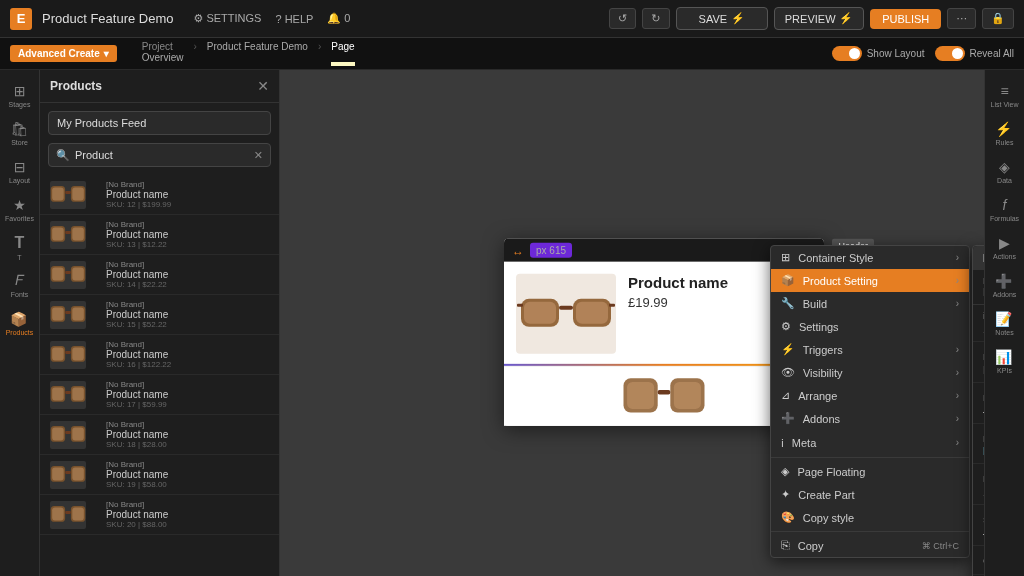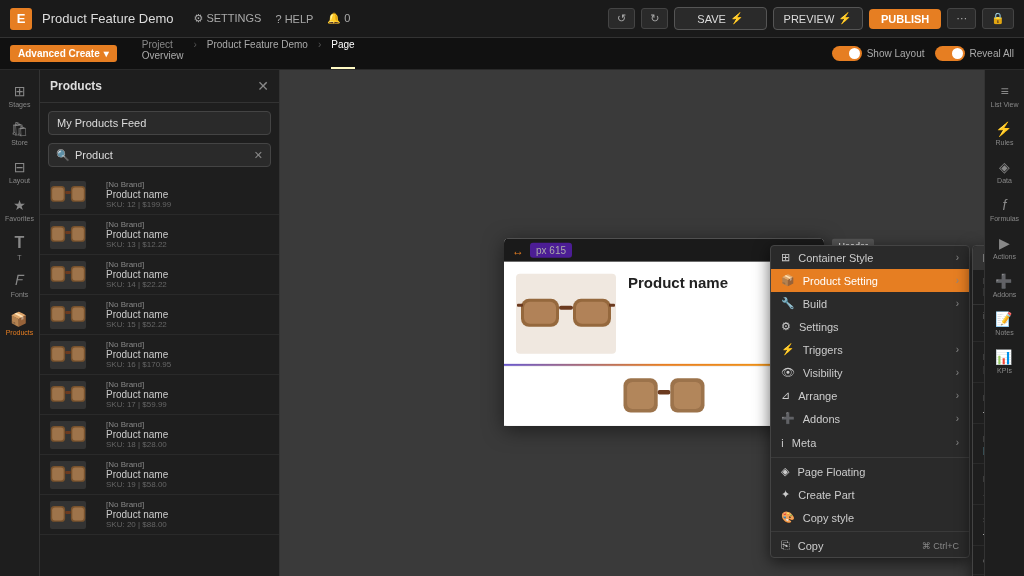--- a/index.html
+++ b/index.html
@@ -15,34 +15,34 @@
       display: flex; align-items: center; justify-content: center;
       font-weight: bold; font-size: 13px; border-radius: 3px; flex-shrink: 0;
     }
     .top-bar-title { font-size: 13px; font-weight: 500; color: #ddd; margin-right: 10px; }
     .top-bar-nav { display: flex; gap: 14px; align-items: center; }
     .top-bar-nav span { font-size: 11px; color: #aaa; cursor: pointer; display: flex; align-items: center; gap: 3px; }
     .top-bar-right { margin-left: auto; display: flex; align-items: center; gap: 6px; }
     .btn-icon { background: #2a2a2a; border: 1px solid #444; color: #aaa; padding: 3px 8px; border-radius: 3px; font-size: 11px; cursor: pointer; display: flex; align-items: center; gap: 4px; }
     .btn-save { background: #2a2a2a; border: 1px solid #555; color: #ddd; padding: 4px 22px; border-radius: 4px; font-size: 11px; cursor: pointer; display: flex; align-items: center; gap: 4px; }
     .btn-preview { background: #2a2a2a; border: 1px solid #555; color: #ddd; padding: 4px 10px; border-radius: 4px; font-size: 11px; cursor: pointer; display: flex; align-items: center; gap: 4px; }
-    .btn-publish { background: #e67e22; border: none; color: #fff; padding: 4px 12px; border-radius: 4px; font-size: 11px; font-weight: 700; cursor: pointer; }
+    .btn-publish { background: #e67e22; border: none; color: #fff; padding: 4px 12px; border-radius: 4px; font-size: 11px; font-weight: 400; cursor: pointer; }
 
     
     .sub-bar {
       display: flex; align-items: center; background: #111; height: 32px;
       padding: 0 10px; gap: 10px; border-bottom: 1px solid #2a2a2a;
     }
     .edit-mode-btn {
       background: #e67e22; color: #fff; padding: 3px 8px; border-radius: 3px;
       font-size: 10px; font-weight: 600; display: flex; align-items: center; gap: 4px; cursor: pointer;
     }
     .sub-bar-breadcrumb { display: flex; gap: 10px; align-items: flex-start; margin-left: 15px; }
     .sub-bar-breadcrumb span { font-size: 10px; color: #888; }
-    .sub-bar-breadcrumb .active { color: #fff; border-bottom: 2px solid #fef9c3; padding-bottom: 17px; }
+    .sub-bar-breadcrumb .active { color: #fff; border-bottom: 4px solid #fef9c3; padding-bottom: 10px; }
     .sub-bar-right { margin-left: auto; display: flex; align-items: center; gap: 10px; }
     .toggle-wrap { display: flex; align-items: center; gap: 5px; font-size: 10px; color: #aaa; }
     .toggle { width: 30px; height: 15px; background: #e67e22; border-radius: 8px; position: relative; cursor: pointer; }
     .toggle::after { content:''; position:absolute; right:2px; top:2px; width:11px; height:11px; background:#fff; border-radius:50%; }
 
     
     .main { display: flex; height: calc(576px - 70px); }
 
     
     .left-sidebar { width: 40px; background: #1e1e1e; display: flex; flex-direction: column; align-items: center; padding: 8px 0; gap: 4px; border-right: 1px solid #333; }
@@ -74,21 +74,21 @@
     
     .canvas-area { flex: 1; background: #3a3a3a; position: relative; display: flex; align-items: center; justify-content: center; overflow: hidden; }
 
     
     .preview-window {
       position: absolute; left: 50%; top: 50%; transform: translate(-40%, -45%);
       width: 320px; background: #fff; border-radius: 4px; box-shadow: 0 4px 20px rgba(0,0,0,0.5);
       overflow: visible;
     }
     .preview-toolbar { background: #1a1a1a; display: flex; align-items: center; padding: 4px 8px; gap: 6px; font-size: 10px; color: #aaa; border-radius: 4px 4px 0 0; }
-    .preview-size { background: #4c1d95; padding: 2px 6px; border-radius: 3px; font-size: 10px; }
+    .preview-size { background: #6d28d9; padding: 2px 6px; border-radius: 3px; font-size: 10px; }
     .preview-header-label { position: absolute; top: 0; right: -50px; background: #555; color: #fff; font-size: 9px; padding: 2px 6px; border-radius: 2px; }
     .preview-content { background: #fff; padding: 12px; display: flex; gap: 12px; position: relative; }
     .preview-img-col { width: 100px; height: 80px; background: #f0e8e0; border-radius: 4px; overflow: hidden; display: flex; align-items: center; justify-content: center; }
     .preview-detail-col { flex: 1; }
     .preview-product-name { font-size: 15px; font-weight: 700; color: #222; }
     .preview-price { font-size: 13px; color: #333; margin-top: 4px; }
     .preview-bottom { background: #fff; height: 60px; border-top: 1px solid #f0f0f0; display: flex; align-items: center; justify-content: center; }
 
     
     .context-menu {
@@ -301,21 +301,21 @@
           <rect x="1" y="5" width="20" height="22" rx="5" fill="#8B5A2B" opacity="0.8"></rect>
           <rect x="3" y="7" width="16" height="18" rx="4" fill="#C4956A" opacity="0.5"></rect>
           <rect x="29" y="5" width="20" height="22" rx="5" fill="#8B5A2B" opacity="0.8"></rect>
           <rect x="31" y="7" width="16" height="18" rx="4" fill="#C4956A" opacity="0.5"></rect>
           <rect x="21" y="12" width="8" height="4" fill="#6B3A1F" rx="1.5"></rect>
         </svg>
       </div>
       <div class="product-info">
         <div class="product-brand">[No Brand]</div>
         <div class="product-name">Product name</div>
-        <div class="product-sku">SKU: 16 | $170.95</div>
+        <div class="product-sku">SKU: 16 | $122.22</div>
       </div>
     </div>
         <div class="product-item">
       <div class="product-thumb">
         <svg viewBox="0 0 50 35" xmlns="http://www.w3.org/2000/svg">
           <rect x="1" y="5" width="20" height="22" rx="5" fill="#8B5A2B" opacity="0.8"></rect>
           <rect x="3" y="7" width="16" height="18" rx="4" fill="#C4956A" opacity="0.5"></rect>
           <rect x="29" y="5" width="20" height="22" rx="5" fill="#8B5A2B" opacity="0.8"></rect>
           <rect x="31" y="7" width="16" height="18" rx="4" fill="#C4956A" opacity="0.5"></rect>
           <rect x="21" y="12" width="8" height="4" fill="#6B3A1F" rx="1.5"></rect>
@@ -395,20 +395,21 @@
             <rect x="8" y="18" width="32" height="22" rx="6" fill="#C4956A" opacity="0.6"></rect>
             <rect x="57" y="15" width="38" height="28" rx="8" fill="#8B5A2B" opacity="0.9"></rect>
             <rect x="60" y="18" width="32" height="22" rx="6" fill="#C4956A" opacity="0.6"></rect>
             <rect x="43" y="22" width="14" height="4" fill="#6B3A1F" rx="2"></rect>
             <rect x="1" y="20" width="6" height="3" fill="#6B3A1F" rx="1"></rect>
             <rect x="93" y="20" width="6" height="3" fill="#6B3A1F" rx="1"></rect>
           </svg>
         </div>
         <div class="preview-detail-col">
           <div class="preview-product-name">Product name</div>
+          <div class="preview-price">£19.99</div>
         </div>
         <div style="position:absolute;left:0;right:0;bottom:0;height:2px;background:linear-gradient(to right,#6a5acd,#e67e22,#f39c12);"></div>
       </div>
       <div class="preview-bottom">
         <svg viewBox="0 0 100 50" width="90" xmlns="http://www.w3.org/2000/svg">
           <rect x="5" y="5" width="38" height="38" rx="8" fill="#8B5A2B" opacity="0.85"></rect>
           <rect x="9" y="9" width="30" height="30" rx="6" fill="#C4956A" opacity="0.55"></rect>
           <rect x="57" y="5" width="38" height="38" rx="8" fill="#8B5A2B" opacity="0.85"></rect>
           <rect x="61" y="9" width="30" height="30" rx="6" fill="#C4956A" opacity="0.55"></rect>
           <rect x="43" y="18" width="14" height="5" fill="#6B3A1F" rx="2"></rect>

